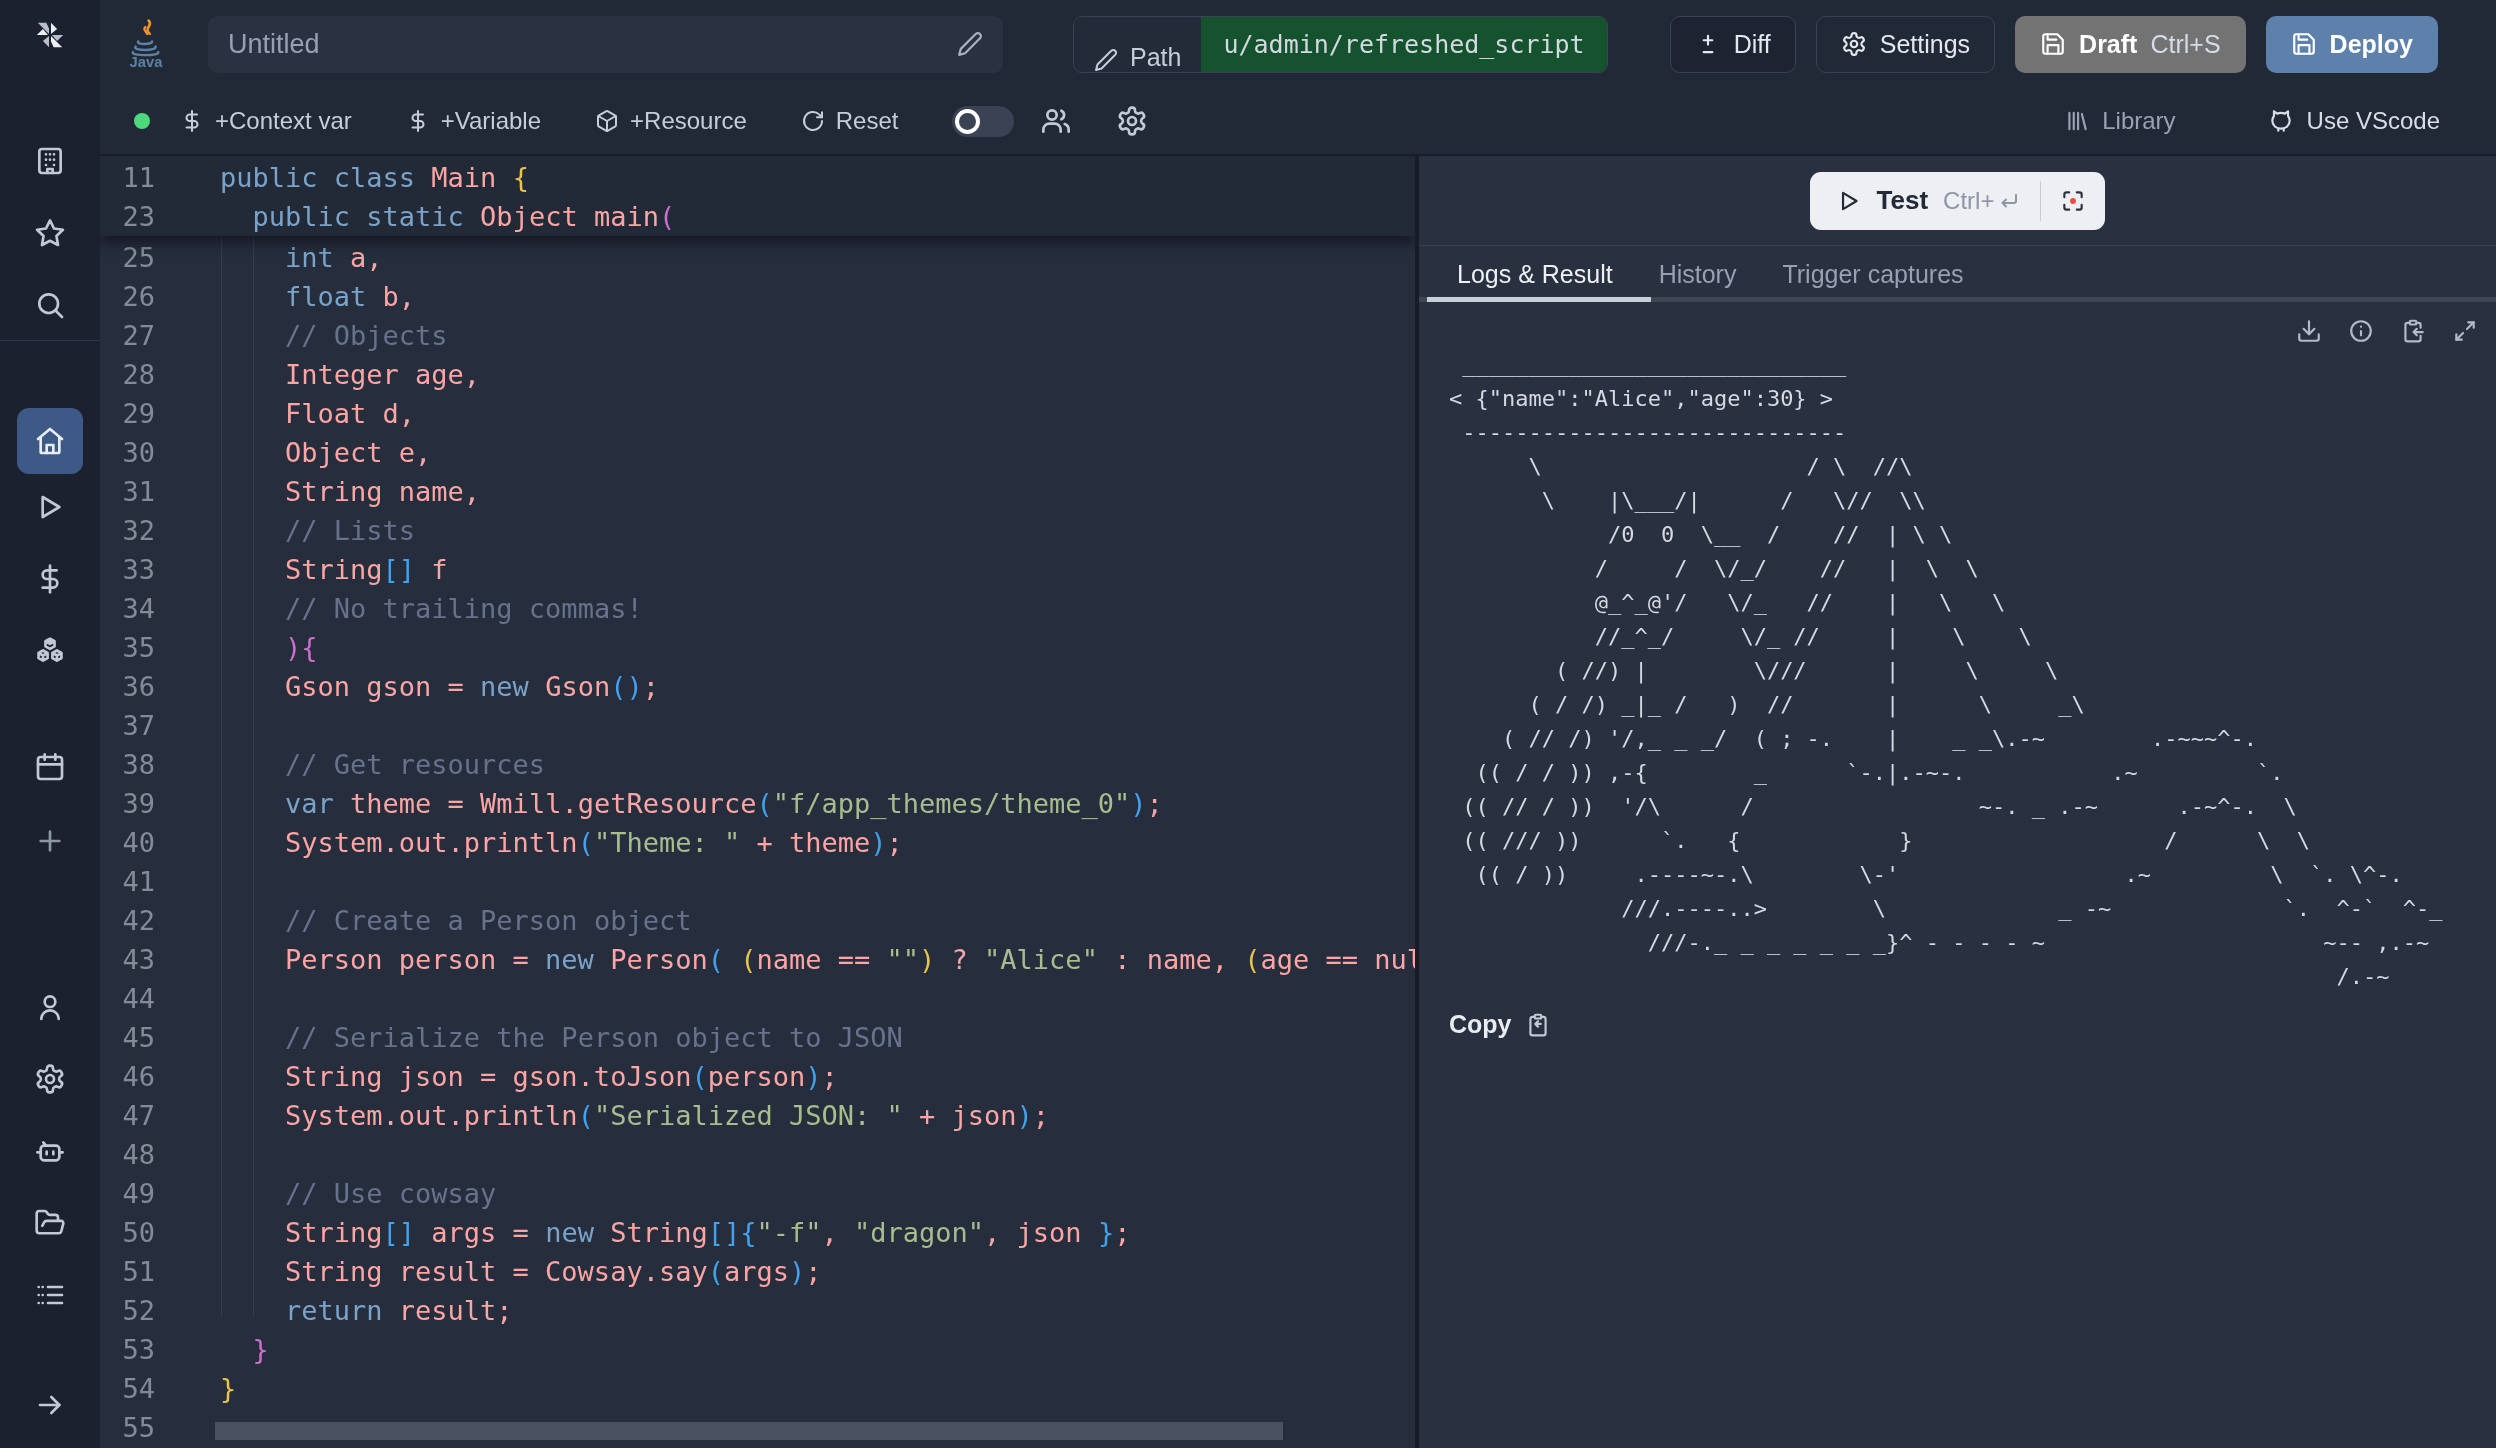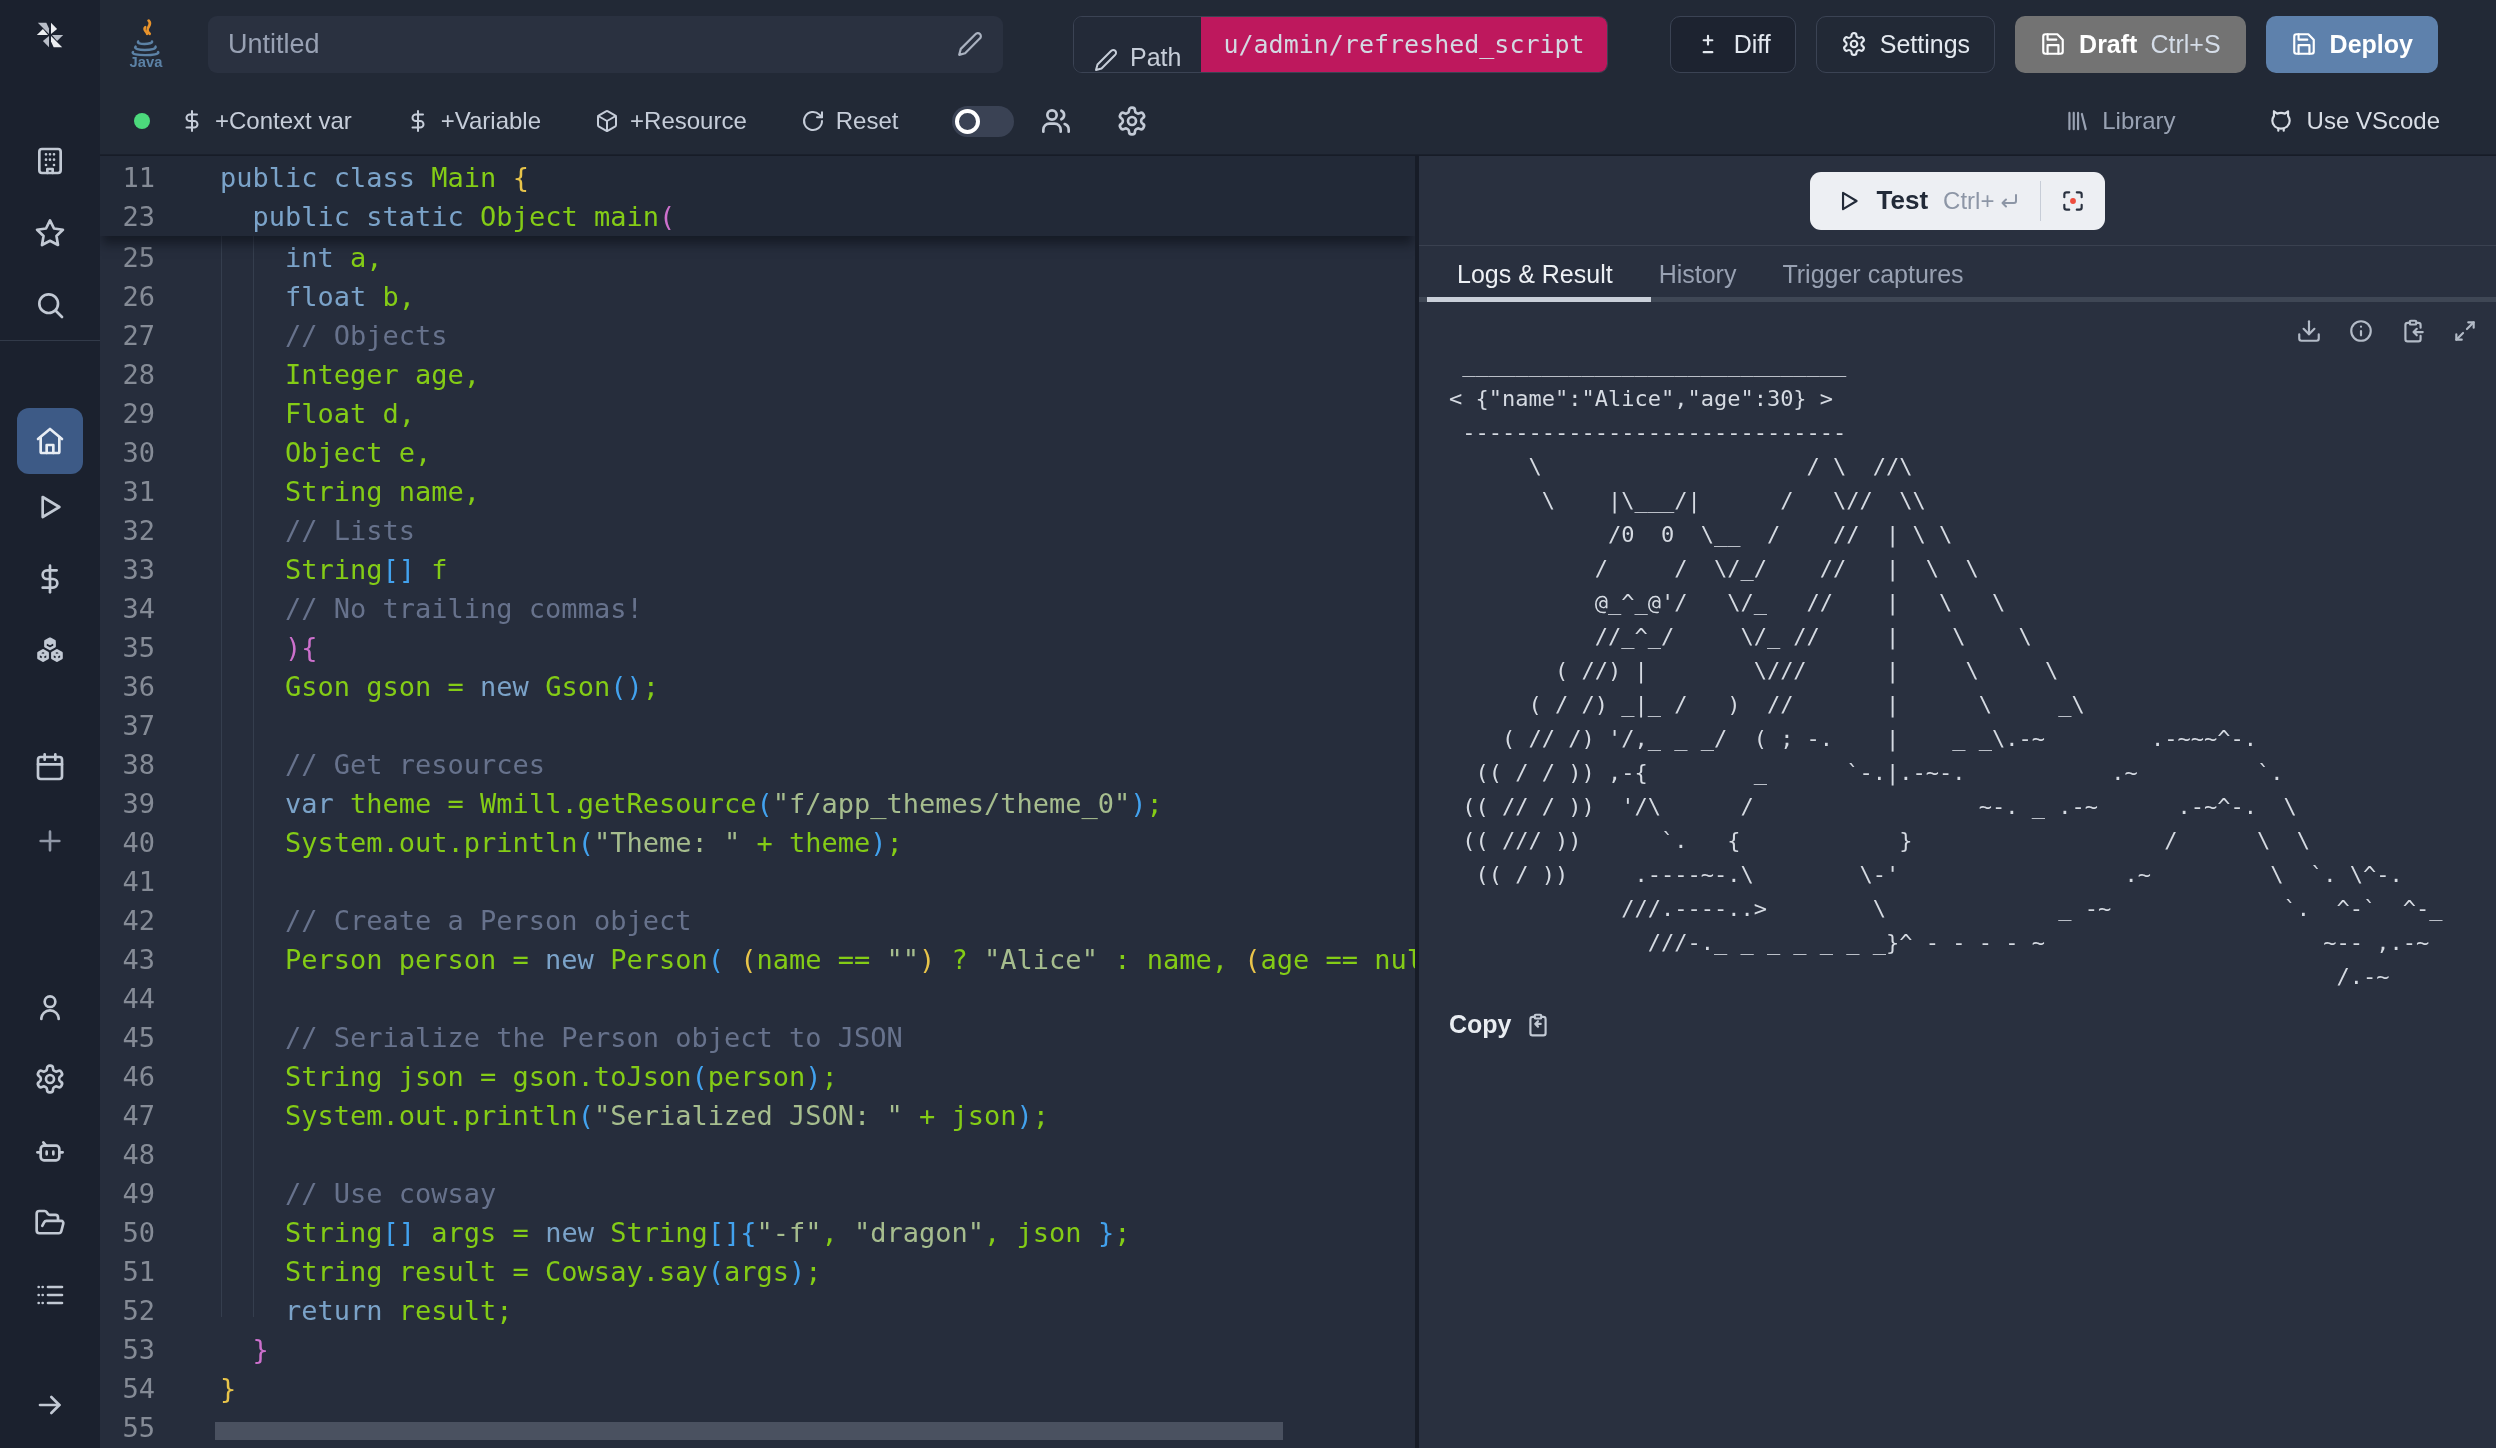--- a/index.html
+++ b/index.html
@@ -24,21 +24,21 @@
   
   .topbar { height:88px; flex:none; display:flex; align-items:center; padding:0 33px 0 24px; background:#222936; }
   .java-icon { width:44px; height:52px; flex:none; margin-right:40px; }
   .title-field { width:795px; height:57px; background:#2a3140; border-radius:9px; display:flex;
     align-items:center; padding:0 20px; color:#98a1b3; font-size:27px; }
   .title-field .grow { flex:1; }
   .title-field svg { color:#aab2c0; }
   .path-group { margin-left:70px; height:57px; display:flex; align-items:stretch; border:1px solid #3b4354;
     border-radius:9px; overflow:hidden; }
   .path-label { display:flex; align-items:flex-end; gap:12px; padding:0 20px; color:#c6cdd8; font-size:25px; background:#232a38; }
-  .path-value { display:flex; align-items:center; padding:0 22px; background:#be185d;
+  .path-value { display:flex; align-items:center; padding:0 22px; background:#14532d;
     font-family:"DejaVu Sans Mono", monospace; font-size:25px; color:#d3d9e2; }
   .btn { height:57px; border-radius:10px; display:flex; align-items:center; gap:13px;
     padding:0 24px; font-size:25px; color:#e3e8ef; border:1px solid transparent; cursor:default; }
   .btn-diff { margin-left:62px; background:#1d2330; border-color:#3b4354; }
   .btn-outline { margin-left:20px; background:transparent; border-color:#3b4354; }
   .btn-draft { margin-left:20px; background:#737373; color:#fff; font-weight:700; }
   .btn-draft .shortcut { font-weight:400; color:#d5dde8; }
   .btn-deploy { margin-left:20px; background:#5e81ac; color:#fff; font-weight:700; }
 
   
@@ -59,21 +59,21 @@
 
   
   .editor { position:relative; width:1315px; flex:none; background:#262d3c; overflow:hidden;
     font-family:"DejaVu Sans Mono", monospace; font-size:27px; }
   .code-line { display:flex; height:39px; line-height:39px; white-space:pre; }
   .code-line .ln { width:55px; flex:none; text-align:right; color:#858b96; }
   .code-line .lc { padding-left:65px; white-space:pre; }
   .sticky { position:relative; background:#222937; box-shadow:0 10px 10px -2px rgba(10,13,20,.55); z-index:2; padding-top:2px; }
   .lines-body { position:relative; padding-top:2px; }
   .guide { position:absolute; top:0; bottom:130px; width:1px; background:rgba(110,122,145,.22); }
-  .tok-kw { color:#7ba3c9; } .tok-pl { color:#84cc16; } .tok-cm { color:#67728c; }
+  .tok-kw { color:#7ba3c9; } .tok-pl { color:#fca5a5; } .tok-cm { color:#67728c; }
   .tok-st { color:#a6bd8e; } .tok-b1 { color:#e8c44a; } .tok-b2 { color:#cd70cd; } .tok-b3 { color:#42a2ee; }
   .hscroll { position:absolute; left:115px; bottom:8px; width:1068px; height:18px; background:#4a5160; }
   .vscroll { position:absolute; right:4px; top:8px; width:18px; height:24px; background:#4a5160; border-radius:3px; }
 
   .divider-v { width:4px; flex:none; background:#171c27; }
 
   
   .panel { flex:1; background:#29303f; display:flex; flex-direction:column; min-width:0; }
   .panel-top { height:90px; flex:none; border-bottom:1px solid #3a4150; display:flex; align-items:center; justify-content:center; }
   .test-btn { display:flex; align-items:stretch; background:#edeff3; border-radius:11px; height:58px; overflow:hidden; }

